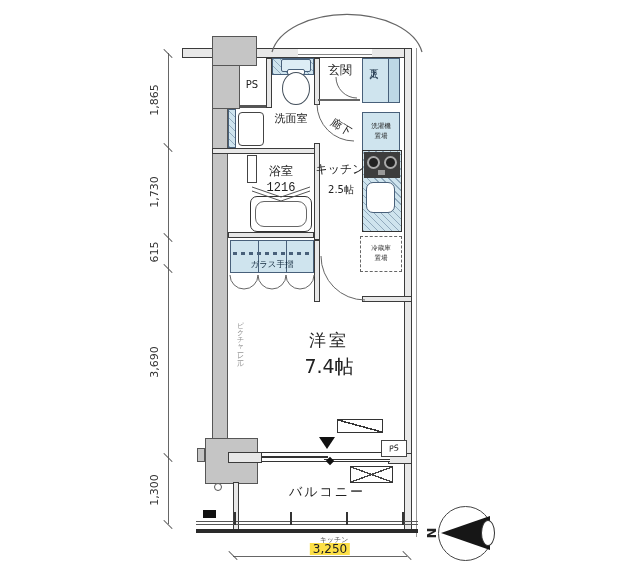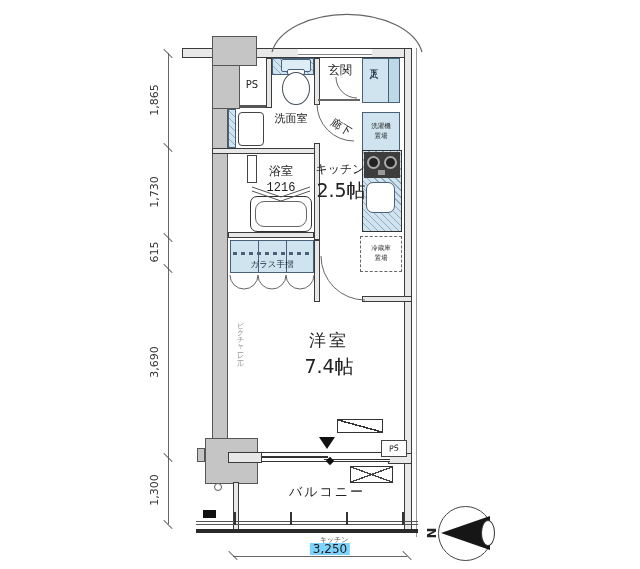--- a/index.html
+++ b/index.html
@@ -34,21 +34,21 @@
   <div class="tick" style="left:162px;top:457px;"></div>
   <div class="tick" style="left:162px;top:524px;"></div>
   <div class="lbr" style="left:154px;top:100px;font-size:11px;">1,865</div>
   <div class="lbr" style="left:154px;top:192px;font-size:11px;">1,730</div>
   <div class="lbr" style="left:154px;top:252px;font-size:11px;">615</div>
   <div class="lbr" style="left:154px;top:362px;font-size:11px;">3,690</div>
   <div class="lbr" style="left:154px;top:490px;font-size:11px;">1,300</div>
   <div class="a dimline" style="left:233px;top:556px;width:174px;height:1px;"></div>
   <div class="tick" style="left:227px;top:555px;"></div>
   <div class="tick" style="left:401px;top:555px;"></div>
-  <div class="lb" style="left:330px;top:549px;font-size:12px;background:#7dd3fc;padding:0 3px;">3,250</div>
+  <div class="lb" style="left:330px;top:549px;font-size:12px;background:#fde047;padding:0 3px;">3,250</div>
 
   <div class="a wall" style="left:182px;top:48px;width:230px;height:10px;"></div>
   <div class="a" style="left:298px;top:49px;width:74px;height:8px;background:#fff;z-index:3;"></div>
   <div class="a" style="left:298px;top:54px;width:74px;height:1px;background:#888;z-index:3;"></div>
   <div class="a wall" style="left:404px;top:48px;width:8px;height:484px;"></div>
   <div class="a" style="left:416px;top:48px;width:1px;height:489px;background:#9a9a9a;z-index:1;"></div>
   <div class="a pillar" style="left:212px;top:36px;width:45px;height:30px;"></div>
   <div class="a pillar" style="left:212px;top:65px;width:28px;height:44px;"></div>
   <div class="a pillar" style="left:212px;top:108px;width:16px;height:332px;"></div>
   <div class="a pillar" style="left:205px;top:438px;width:53px;height:46px;"></div>
@@ -128,21 +128,21 @@
   <div class="a" style="left:481px;top:520px;width:14px;height:26px;background:#fff;border:1.3px solid #333;border-radius:50%;z-index:5;"></div>
   <div class="lb" style="left:431px;top:533px;font-size:13px;font-weight:bold;transform:translate(-50%,-50%) rotate(-90deg);">N</div>
 
   <div class="lb" style="left:340px;top:70px;font-size:12px;">玄関</div>
   <div class="lb" style="left:252px;top:85px;font-size:10px;">PS</div>
   <div class="lb" style="left:291px;top:118px;font-size:11px;">洗面室</div>
   <div class="lb" style="left:341px;top:127px;font-size:11px;transform:translate(-50%,-50%) rotate(32deg);">廊下</div>
   <div class="lb" style="left:281px;top:171px;font-size:12px;">浴室</div>
   <div class="lb" style="left:281px;top:188px;font-size:12px;font-family:Liberation Mono, monospace;">1216</div>
   <div class="lb" style="left:340px;top:169px;font-size:12px;">キッチン</div>
-  <div class="lb" style="left:341px;top:190px;font-size:19px;">2.5帖</div>
+  <div class="lb" style="left:341px;top:190px;font-size:10px;">2.5帖</div>
   <div class="lb" style="left:329px;top:340px;font-size:17px;letter-spacing:3px;">洋室</div>
   <div class="lb" style="left:329px;top:366px;font-size:19px;">7.4帖</div>
   <div class="vtext" style="left:236px;top:316px;font-size:7px;color:#8f8f8f;">ピクチャーレール</div>
   <div class="lb" style="left:327px;top:491px;font-size:13px;letter-spacing:2px;">バルコニー</div>
   <div class="lb" style="left:334px;top:540px;font-size:7px;color:#555;">キッチン</div>
 
   <svg width="640" height="569" viewBox="0 0 640 569">
     <path d="M272 52 A76 45 0 0 1 422 52" fill="none" stroke="#666" stroke-width="1.2"></path>
     <path d="M336 77 A21 21 0 0 0 357 98" fill="none" stroke="#666" stroke-width="1"></path>
     <path d="M317 104 A37 37 0 0 0 354 141" fill="none" stroke="#666" stroke-width="1"></path>

